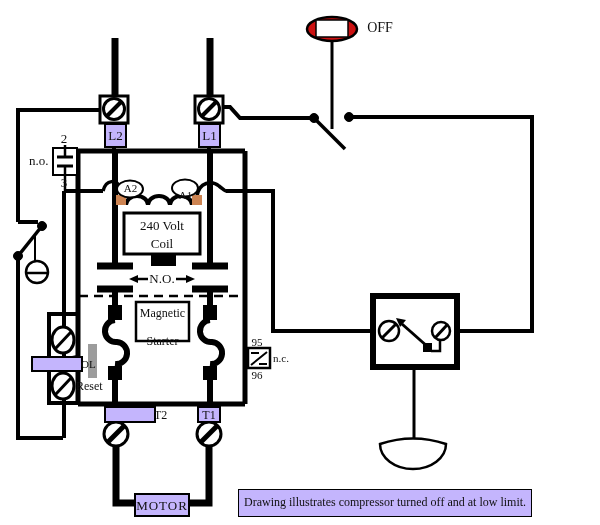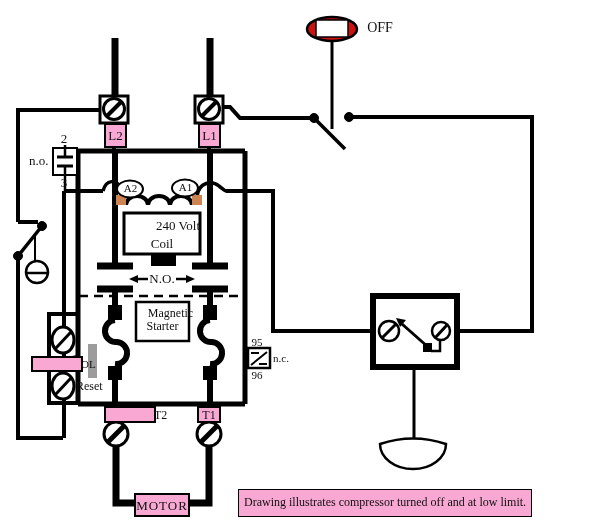--- a/index.html
+++ b/index.html
@@ -1,21 +1,21 @@
 <!DOCTYPE html>
 <html><head>
 <meta charset="utf-8">
 <style>
   html,body{margin:0;padding:0;background:#fff;}
   .stage{position:relative;width:600px;height:525px;background:#ffffff;overflow:hidden;
          font-family:"Liberation Serif","DejaVu Serif",serif;color:#101010;}
   .stage svg{position:absolute;left:0;top:0;}
   .lbl{position:absolute;line-height:1;white-space:nowrap;}
   .ctr{text-align:center;}
-  .bx{border:2px solid #000;background:#f9a8d4;box-sizing:border-box;}
+  .bx{border:2px solid #000;background:#c4b5fd;box-sizing:border-box;}
 </style>
 </head>
 <body>
 
 <div class="stage">
 
 <svg width="600" height="525" viewBox="0 0 600 525">
   <g stroke="#000" fill="none" stroke-linecap="butt">
 
     <path d="M115 38 V96" stroke-width="7"></path>
@@ -138,27 +138,27 @@
 <div class="lbl ctr" style="left:316px;top:21px;width:32px;font-size:14px;margin-left:48px;">OFF</div>
 
 <div class="lbl ctr bx" style="left:104px;top:123px;width:23px;height:25px;line-height:22px;font-size:13px;">L2</div>
 <div class="lbl ctr bx" style="left:198px;top:123px;width:23px;height:25px;line-height:22px;font-size:13px;">L1</div>
 
 <div class="lbl ctr" style="left:57px;top:132px;width:14px;font-size:13px;">2</div>
 <div class="lbl" style="left:29px;top:154px;font-size:13px;">n.o.</div>
 <div class="lbl ctr" style="left:57px;top:176px;width:14px;font-size:13px;">3</div>
 
 <div class="lbl ctr" style="left:118px;top:183px;width:25px;font-size:11px;">A2</div>
-<div class="lbl ctr" style="left:173px;top:182px;width:25px;font-size:11px;">A1</div>
-<div class="lbl ctr" style="left:124px;top:219px;width:76px;font-size:13px;text-align:right;">240 Volt</div>
+<div class="lbl ctr" style="left:173px;top:190px;width:25px;font-size:11px;">A1</div>
+<div class="lbl ctr" style="left:124px;top:219px;width:76px;font-size:13px;">240 Volt</div>
 <div class="lbl ctr" style="left:124px;top:237px;width:76px;font-size:13px;">Coil</div>
 
 <div class="lbl ctr" style="left:145px;top:272px;width:34px;font-size:13px;">N.O.</div>
-<div class="lbl ctr" style="left:136px;top:307px;width:53px;font-size:12px;margin-left:8px;">Magnetic</div>
-<div class="lbl ctr" style="left:136px;top:320px;width:53px;font-size:12px;">Starter</div>
+<div class="lbl ctr" style="left:136px;top:307px;width:53px;font-size:12px;">Magnetic</div>
+<div class="lbl ctr" style="left:136px;top:335px;width:53px;font-size:12px;">Starter</div>
 
 <div class="lbl ctr bx" style="left:31px;top:356px;width:19px;height:16px;line-height:12px;font-size:11px;padding-left:48px;">OL</div>
 <div class="lbl" style="left:76px;top:380px;font-size:12px;">Reset</div>
 
 <div class="lbl ctr" style="left:248px;top:337px;width:18px;font-size:11px;">95</div>
 <div class="lbl ctr" style="left:248px;top:370px;width:18px;font-size:11px;">96</div>
 <div class="lbl" style="left:273px;top:353px;font-size:11px;">n.c.</div>
 
 <div class="lbl ctr bx" style="left:104px;top:406px;width:39px;height:17px;line-height:14px;font-size:12px;padding-left:48px;">T2</div>
 <div class="lbl ctr bx" style="left:197px;top:406px;width:24px;height:17px;line-height:14px;font-size:12px;">T1</div>

